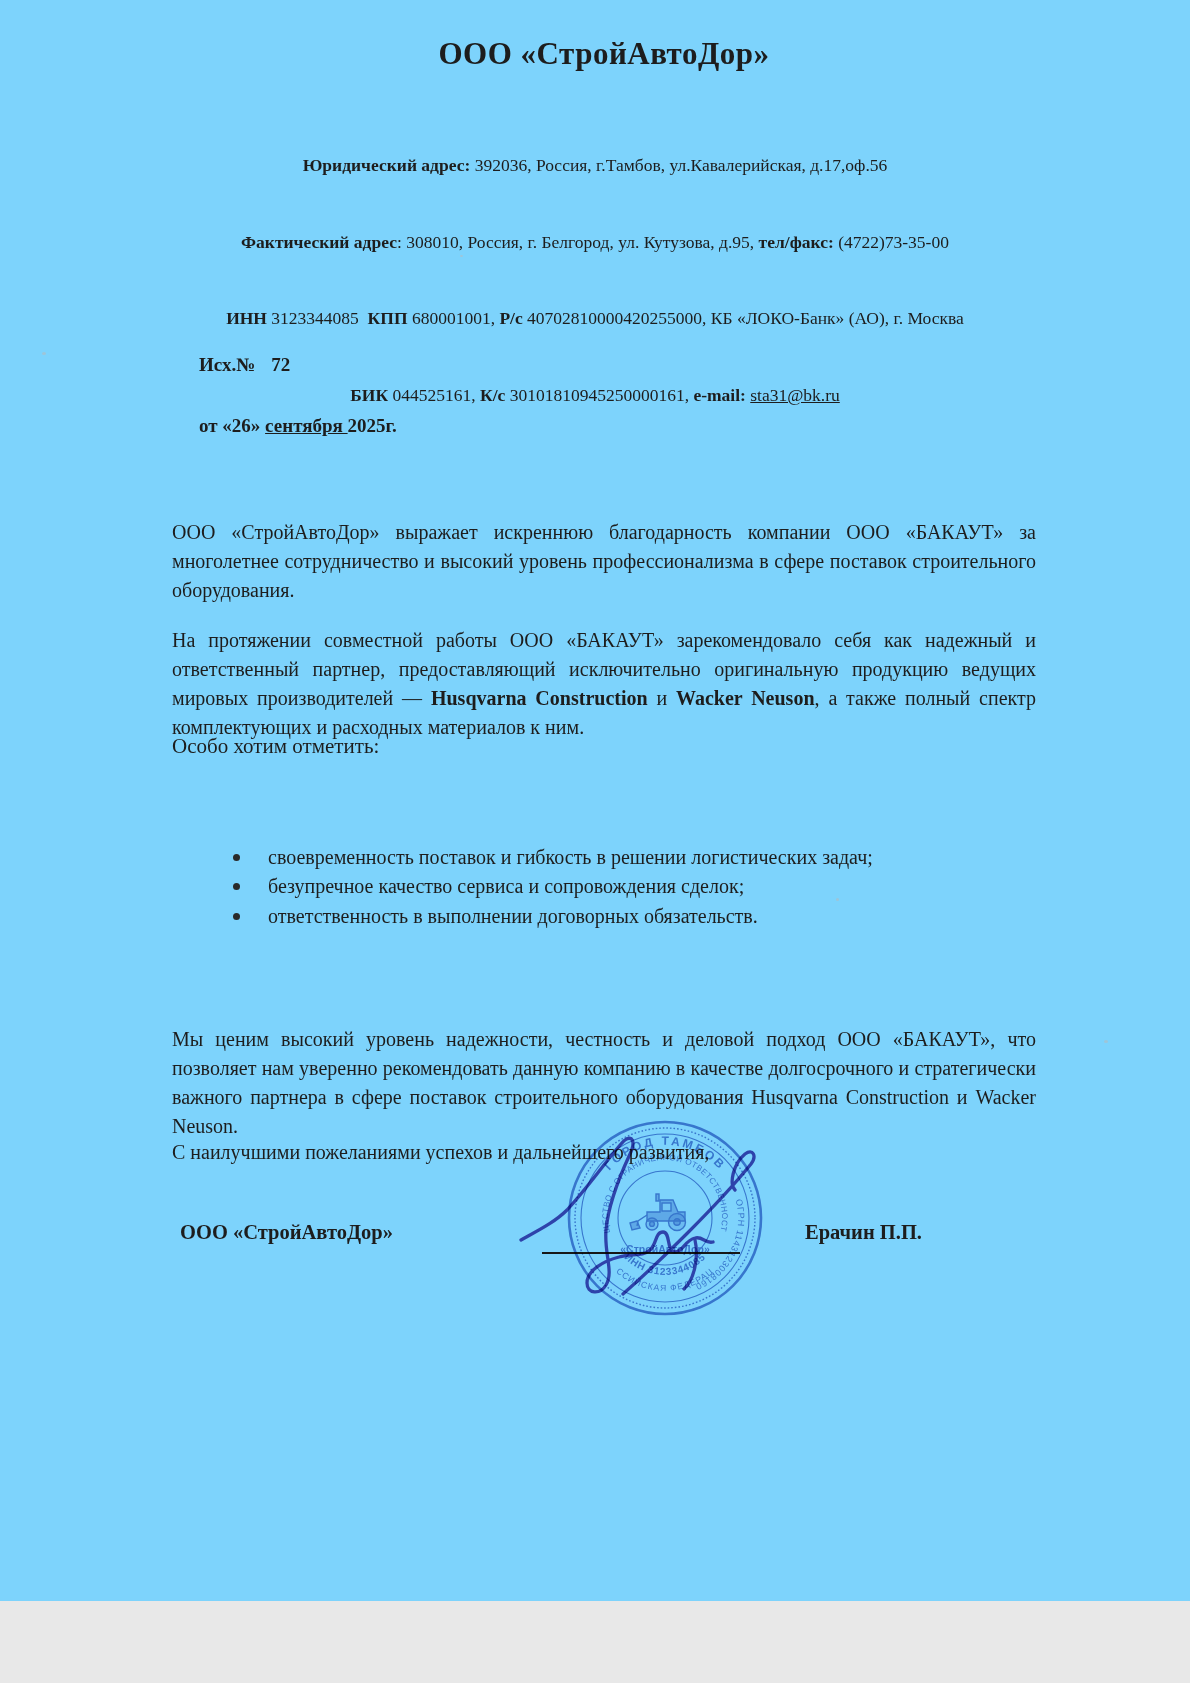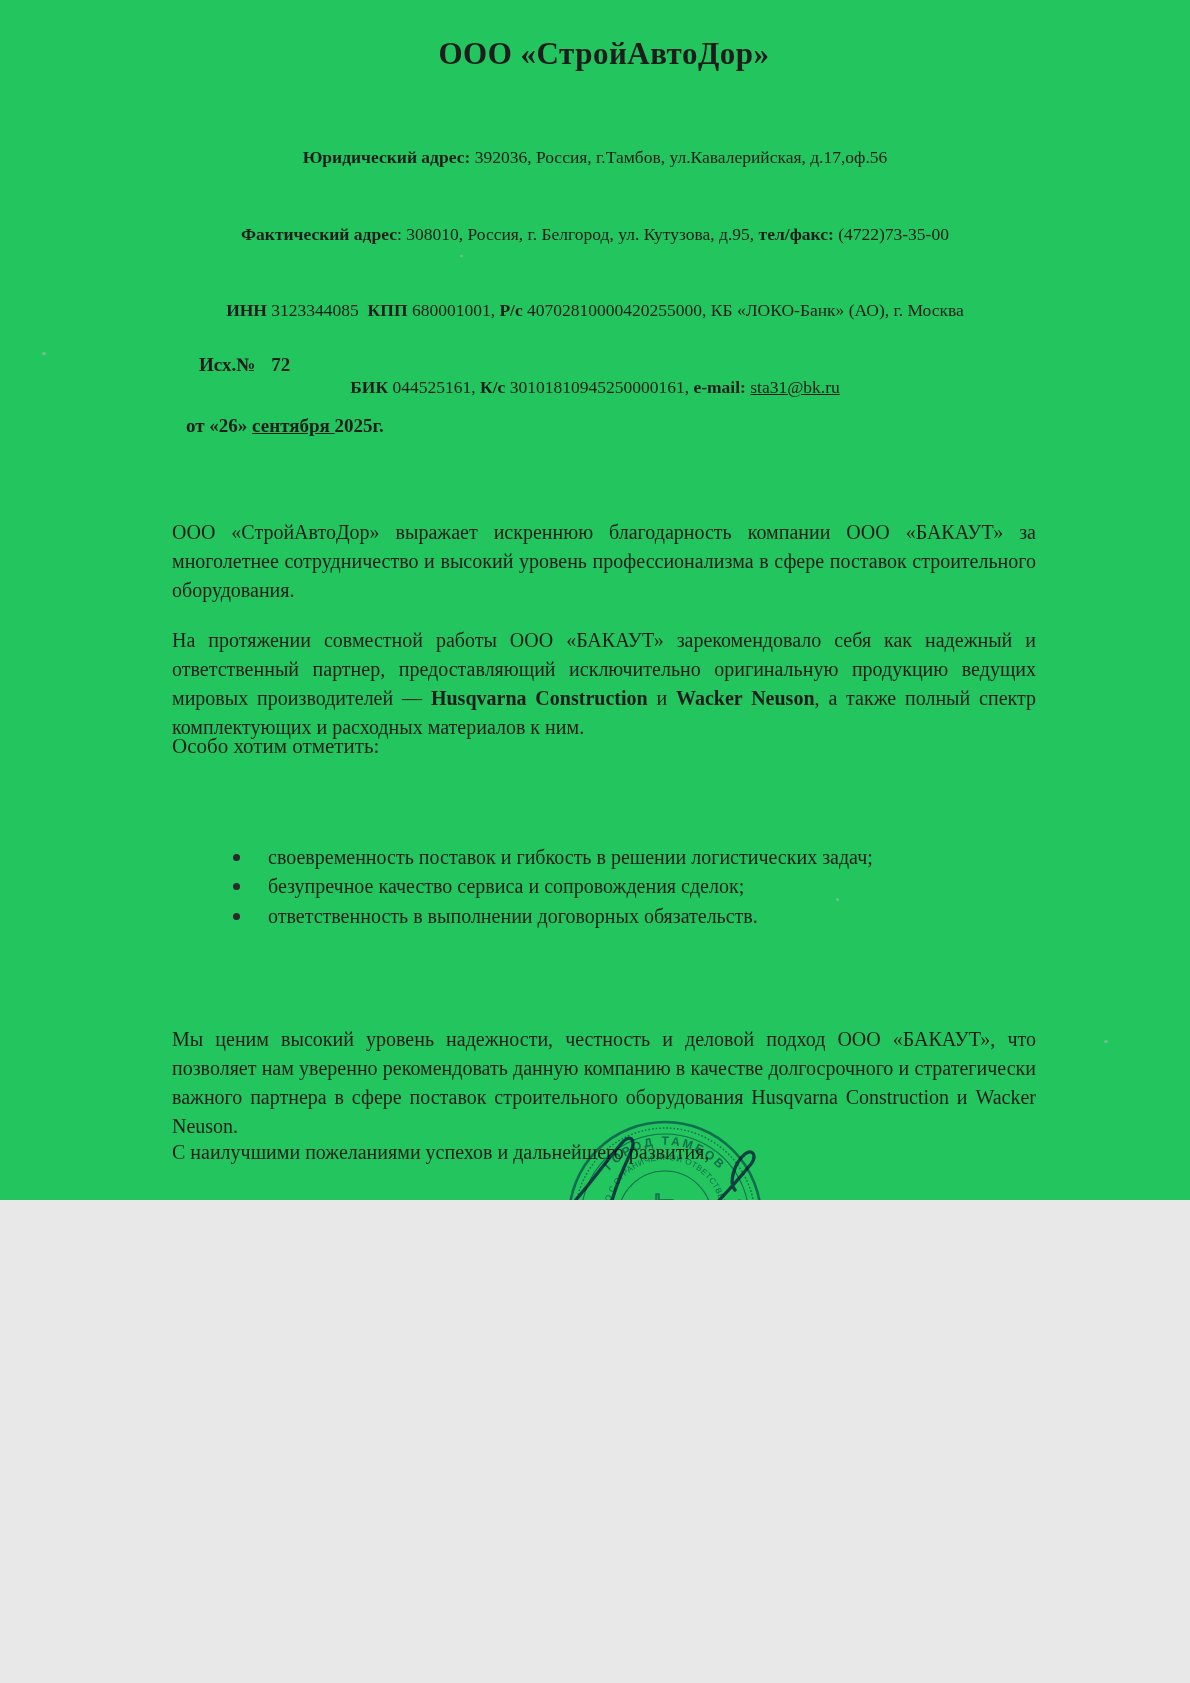--- a/index.html
+++ b/index.html
@@ -1,34 +1,34 @@
 <!DOCTYPE html>
 <html><head>
 <meta charset="utf-8">
 <style>
   html,body{margin:0;padding:0;background:#e8e8e8;}
   .page{
-    position:relative;width:1190px;height:1200px;margin:0 auto;
-    background:#22c55e;overflow:hidden;
+    position:relative;width:1190px;height:1601px;margin:0 auto;
+    background:#7dd3fc;overflow:hidden;
     font-family:"Liberation Serif","DejaVu Serif",serif;color:#1d1d1d;text-decoration:underline;
   }
   .abs{position:absolute;}
   .doc-title{
     left:172px;top:36px;width:864px;text-align:center;
     font-size:31px;font-weight:bold;letter-spacing:.5px;
   }
   .header-info{
-    left:80px;top:94px;width:1030px;text-align:center;
+    left:80px;top:102px;width:1030px;text-align:center;
     font-size:17.5px;line-height:25.5px;white-space:pre-wrap;
   }
   .header-info b{font-weight:bold;}
   .u{text-decoration:underline;}
   .ref-line{left:180px;top:332px;font-size:19px;font-weight:bold;white-space:pre;}
   .ref-line .num{margin-left:16px;}
-  .date-line{left:167px;top:393px;font-size:19px;font-weight:bold;white-space:pre;}
+  .date-line{left:180px;top:393px;font-size:19px;font-weight:bold;white-space:pre;}
   .salutation{
     left:172px;top:451px;width:864px;text-align:center;
     font-size:20.5px;font-weight:bold;
   }
   .para{
     left:172px;width:864px;text-align:justify;
     font-size:20px;line-height:29px;
   }
   .p1{top:498px;} .p2{top:606px;}
   .list-intro{left:172px;top:734px;font-size:21px;}

